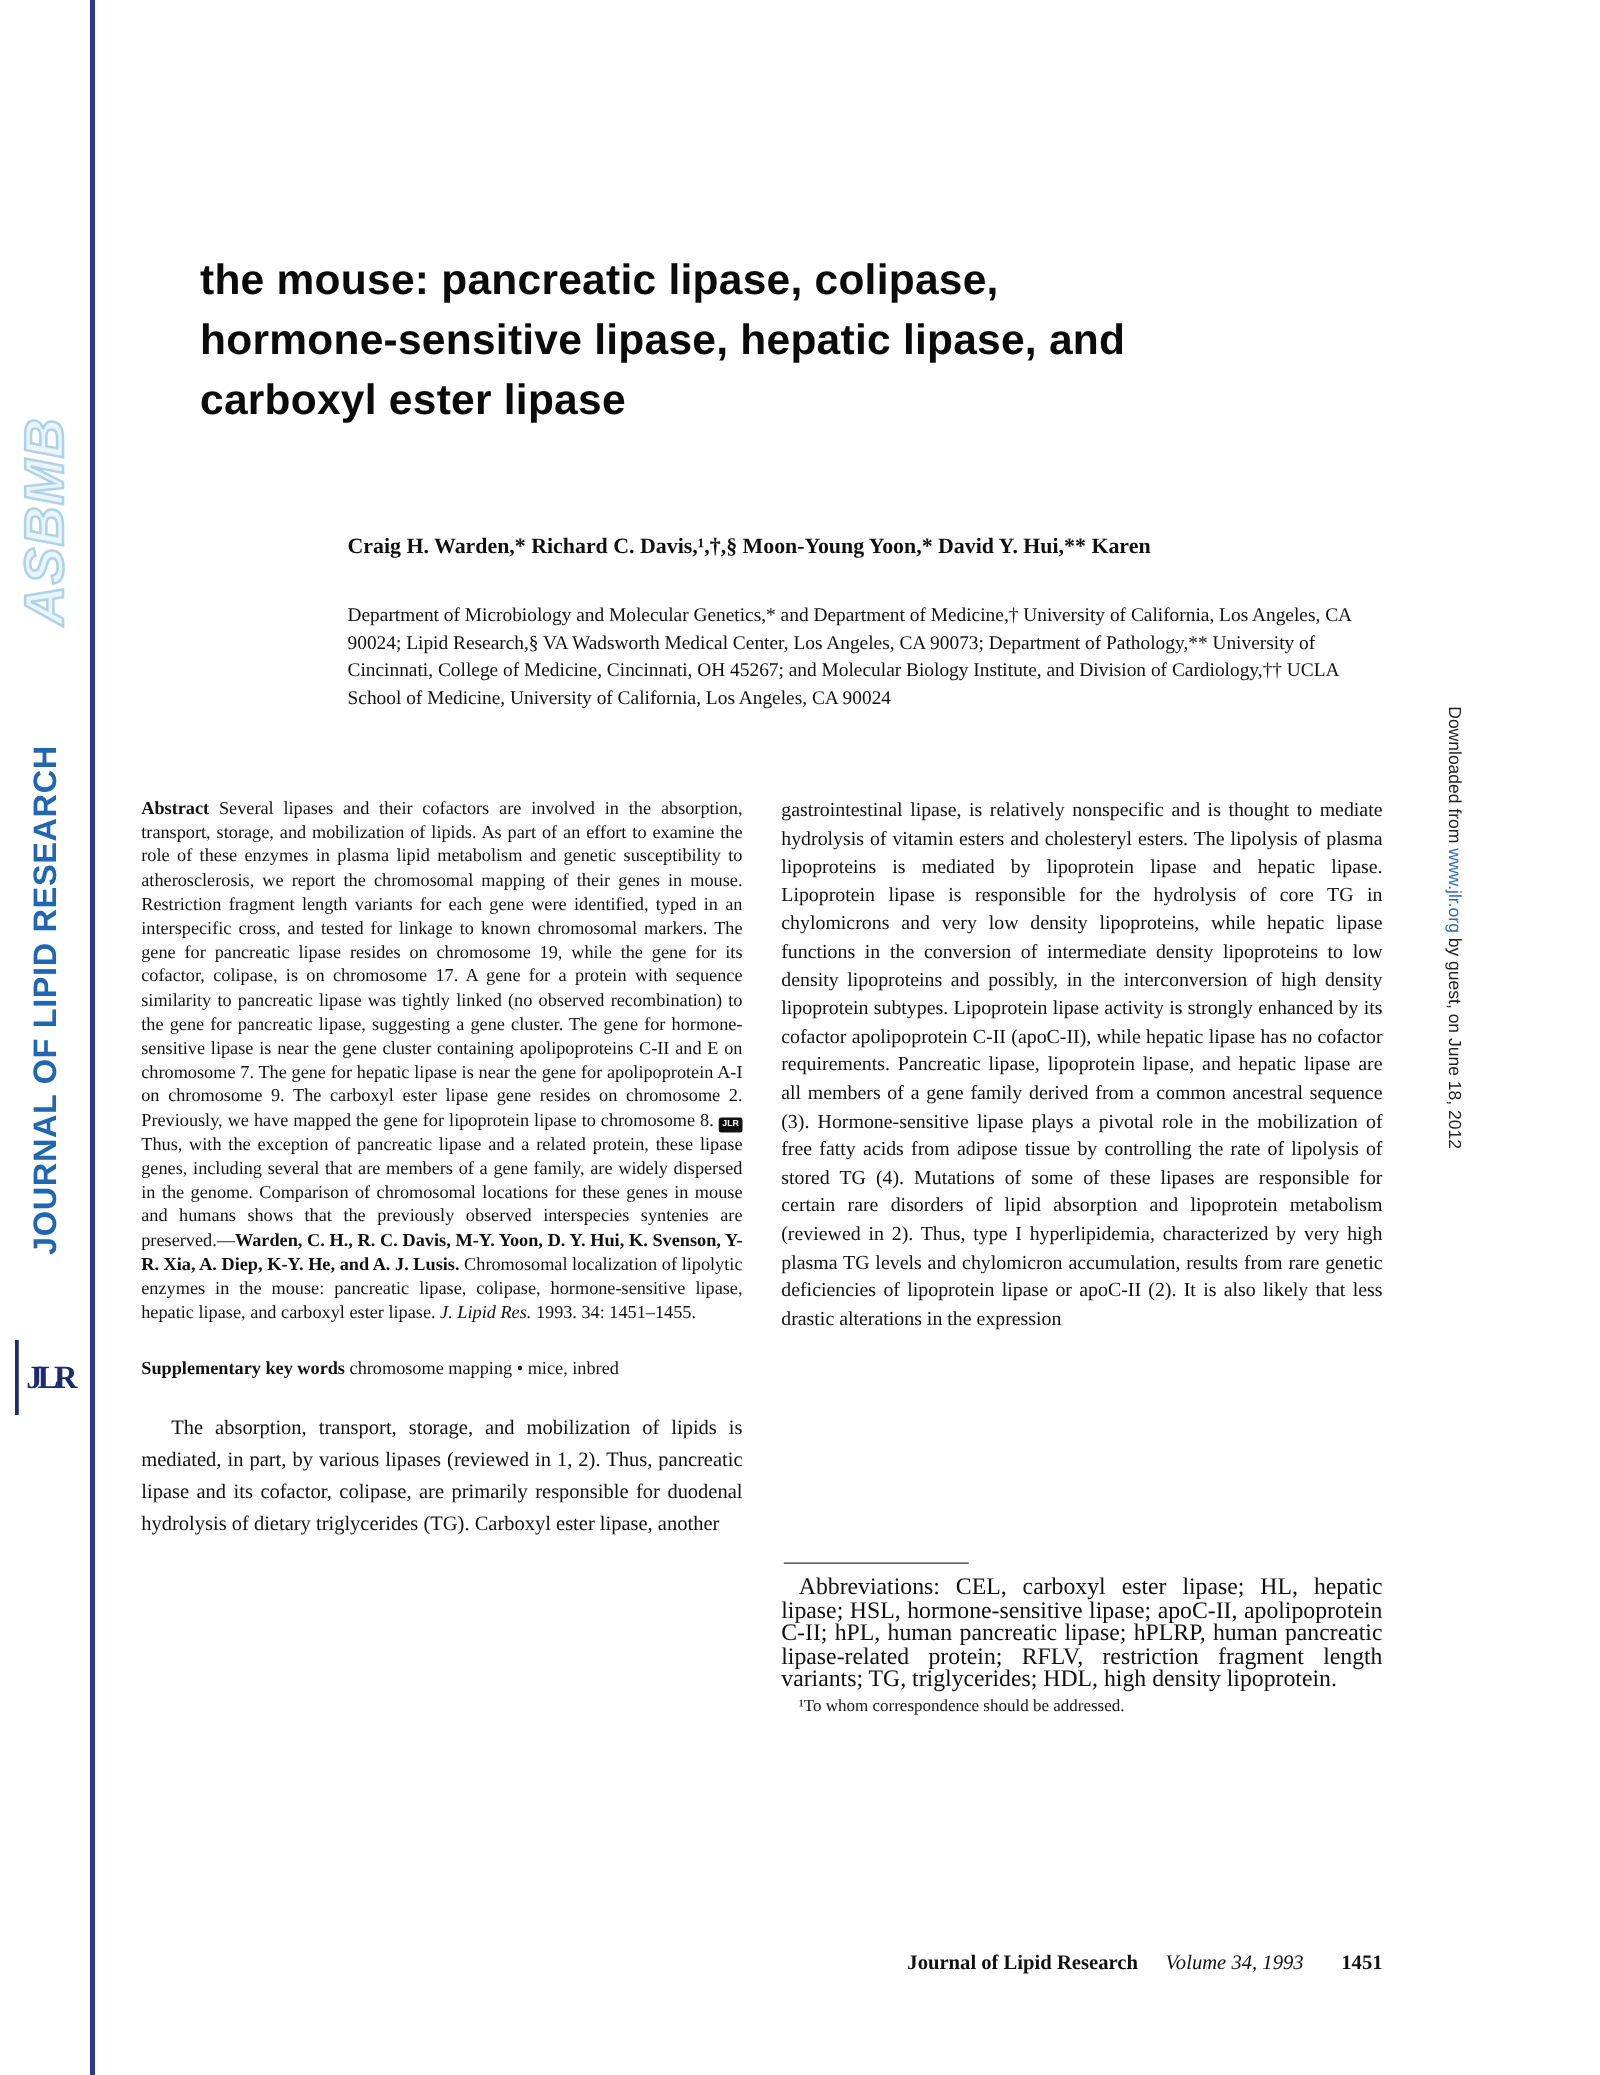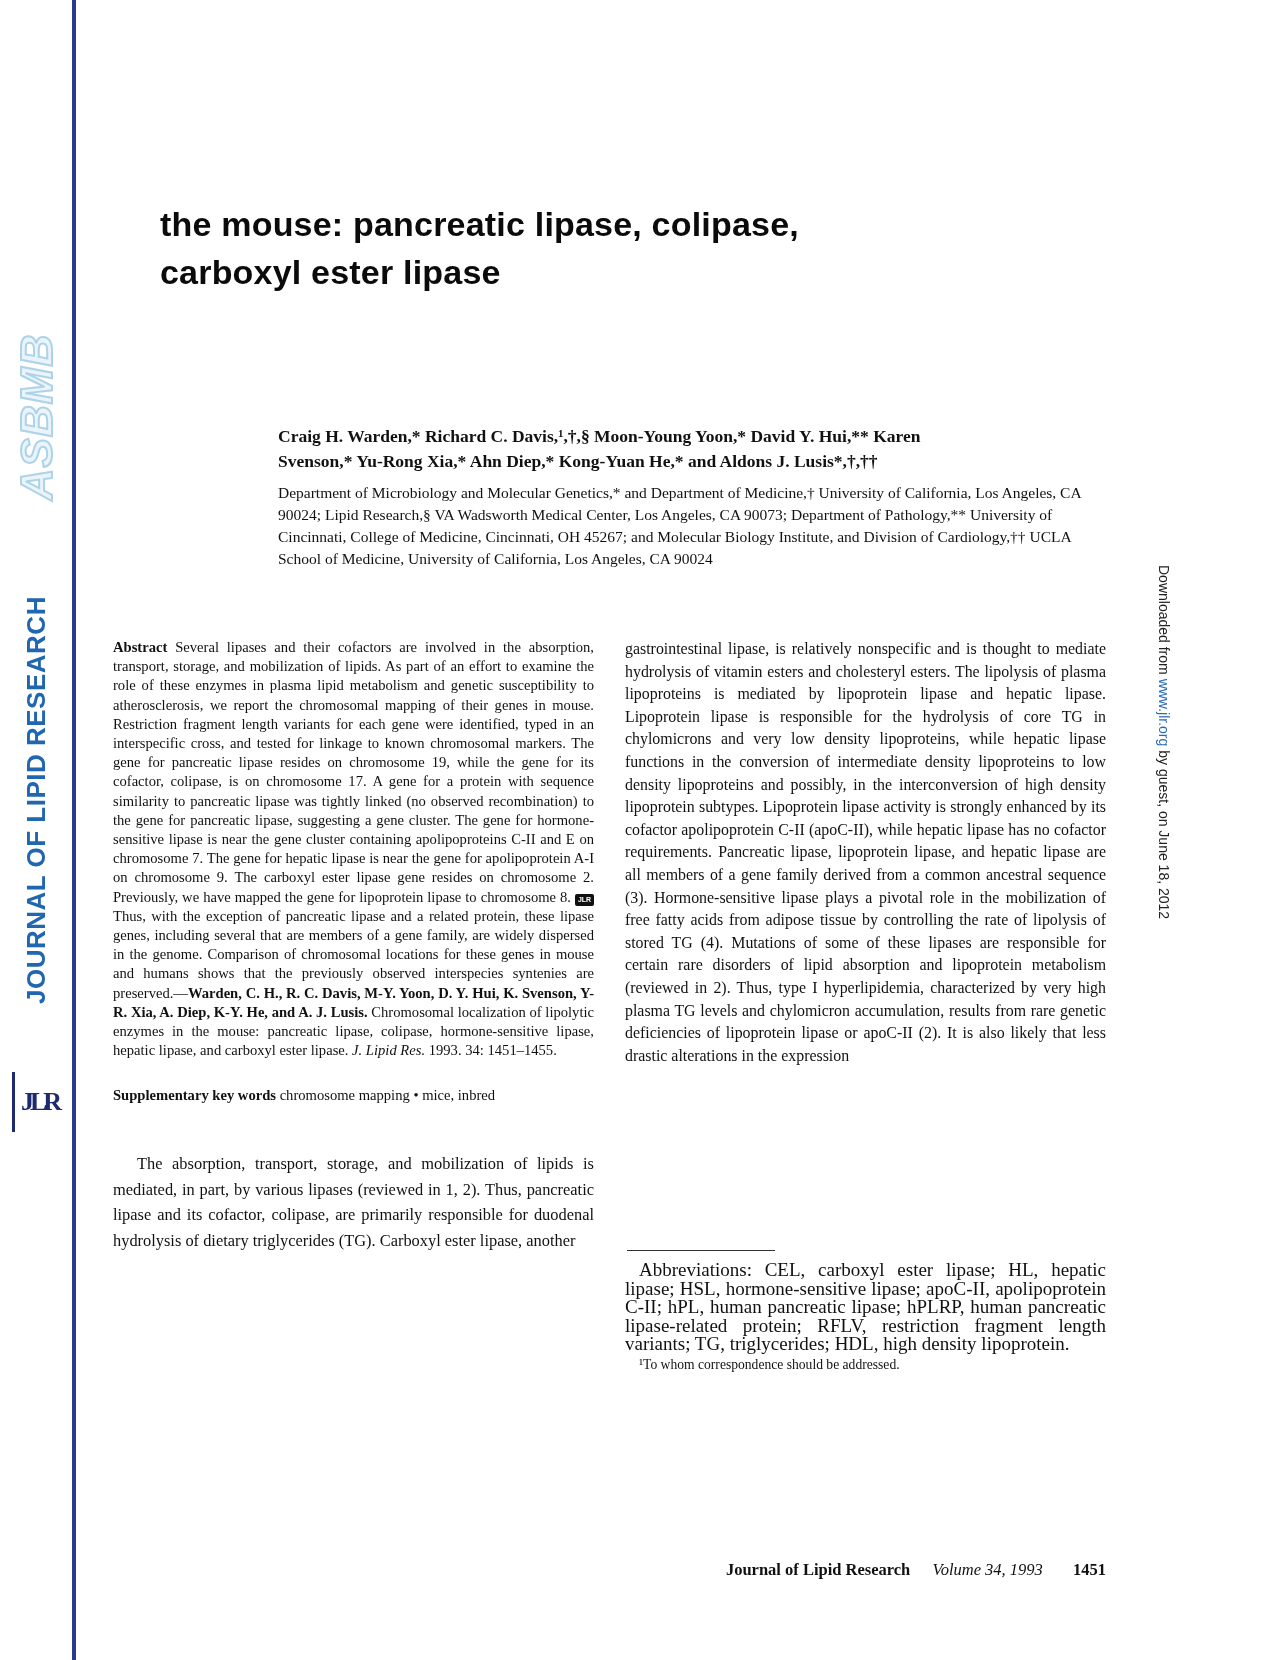--- a/index.html
+++ b/index.html
@@ -96,21 +96,21 @@
     display:inline-block;width:19px;height:12px;background:#101010;
     color:#fff;font-family:"Liberation Sans", sans-serif;
     font-size:7px;font-weight:bold;text-align:center;line-height:12px;
     vertical-align:baseline;border-radius:2px;
   }
   .keywords{
     margin-top:26px;font-size:14.6px;line-height:19px;
   }
   .keywords .b{font-weight:bold;}
   .intro{
-    margin-top:46px;font-size:16.4px;line-height:25.5px;
+    margin-top:24px;font-size:16.4px;line-height:25.5px;
     text-align:justify;text-indent:24px;
   }
   .body-right{
     font-size:15.9px;line-height:22.6px;text-align:justify;
   }
   
   .footnotes{
     position:absolute;left:625px;top:1250px;width:481px;
   }
   .footnote-divider{
@@ -143,26 +143,26 @@
   <div class="journal-vertical">JOURNAL OF LIPID RESEARCH</div>
 
   <div class="jlr-emblem">JLR</div>
 
   <div class="download-banner">
     <span>Downloaded from </span><a class="link" href="#">www.jlr.org</a><span> by guest, on June 18, 2012</span>
   </div>
 
   <div class="title-block">
     <div>the mouse: pancreatic lipase, colipase,</div>
+    <div>hormone-sensitive lipase, hepatic lipase, and</div>
     <div>carboxyl ester lipase</div>
   </div>
 
   <div class="authors">
     <div>Craig H. Warden,* Richard C. Davis,¹,†,§ Moon-Young Yoon,* David Y. Hui,** Karen</div>
-    <div>Svenson,* Yu-Rong Xia,* Ahn Diep,* Kong-Yuan He,* and Aldons J. Lusis*,†,††</div>
   </div>
 
   <div class="affiliations">Department of Microbiology and Molecular Genetics,* and Department of Medicine,† University of California, Los Angeles, CA 90024; Lipid Research,§ VA Wadsworth Medical Center, Los Angeles, CA 90073; Department of Pathology,** University of Cincinnati, College of Medicine, Cincinnati, OH 45267; and Molecular Biology Institute, and Division of Cardiology,†† UCLA School of Medicine, University of California, Los Angeles, CA 90024</div>
 
   <div class="col-left">
     <p class="abstract">
       <span class="b">Abstract</span><span>  Several lipases and their cofactors are involved in the absorption, transport, storage, and mobilization of lipids. As part of an effort to examine the role of these enzymes in plasma lipid metabolism and genetic susceptibility to atherosclerosis, we report the chromosomal mapping of their genes in mouse. Restriction fragment length variants for each gene were identified, typed in an interspecific cross, and tested for linkage to known chromosomal markers. The gene for pancreatic lipase resides on chromosome 19, while the gene for its cofactor, colipase, is on chromosome 17. A gene for a protein with sequence similarity to pancreatic lipase was tightly linked (no observed recombination) to the gene for pancreatic lipase, suggesting a gene cluster. The gene for hormone-sensitive lipase is near the gene cluster containing apolipoproteins C-II and E on chromosome 7. The gene for hepatic lipase is near the gene for apolipoprotein A-I on chromosome 9. The carboxyl ester lipase gene resides on chromosome 2. Previously, we have mapped the gene for lipoprotein lipase to chromosome 8. </span><span class="inline-jlr-icon">JLR</span><span> Thus, with the exception of pancreatic lipase and a related protein, these lipase genes, including several that are members of a gene family, are widely dispersed in the genome. Comparison of chromosomal locations for these genes in mouse and humans shows that the previously observed interspecies syntenies are preserved.—</span><span class="b">Warden, C. H., R. C. Davis, M-Y. Yoon, D. Y. Hui, K. Svenson, Y-R. Xia, A. Diep, K-Y. He, and A. J. Lusis.</span><span> Chromosomal localization of lipolytic enzymes in the mouse: pancreatic lipase, colipase, hormone-sensitive lipase, hepatic lipase, and carboxyl ester lipase. </span><span class="i">J. Lipid Res.</span><span> 1993. 34: 1451–1455.</span>
     </p>
 
     <p class="keywords">

